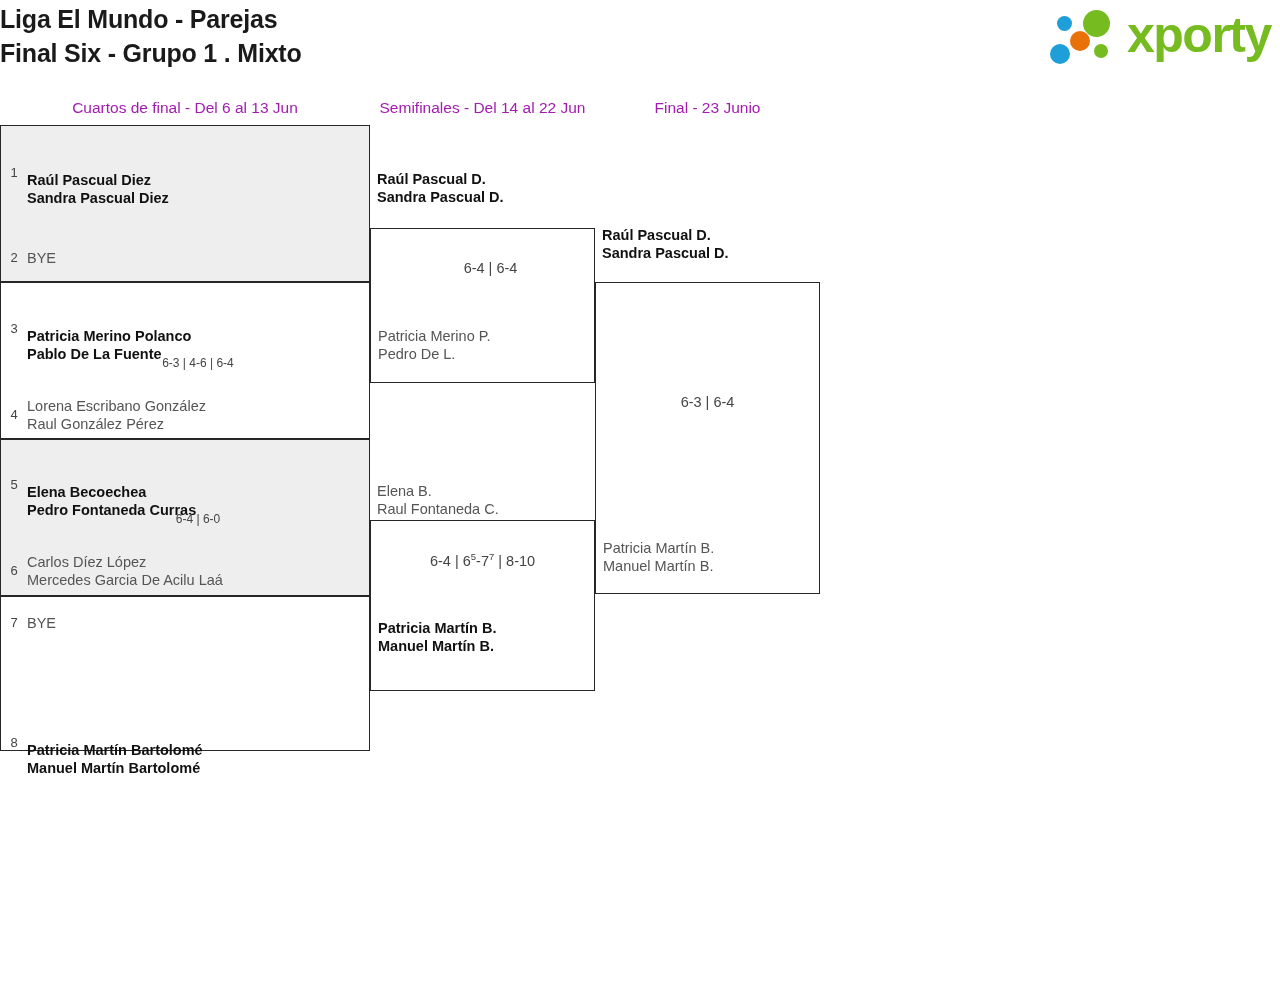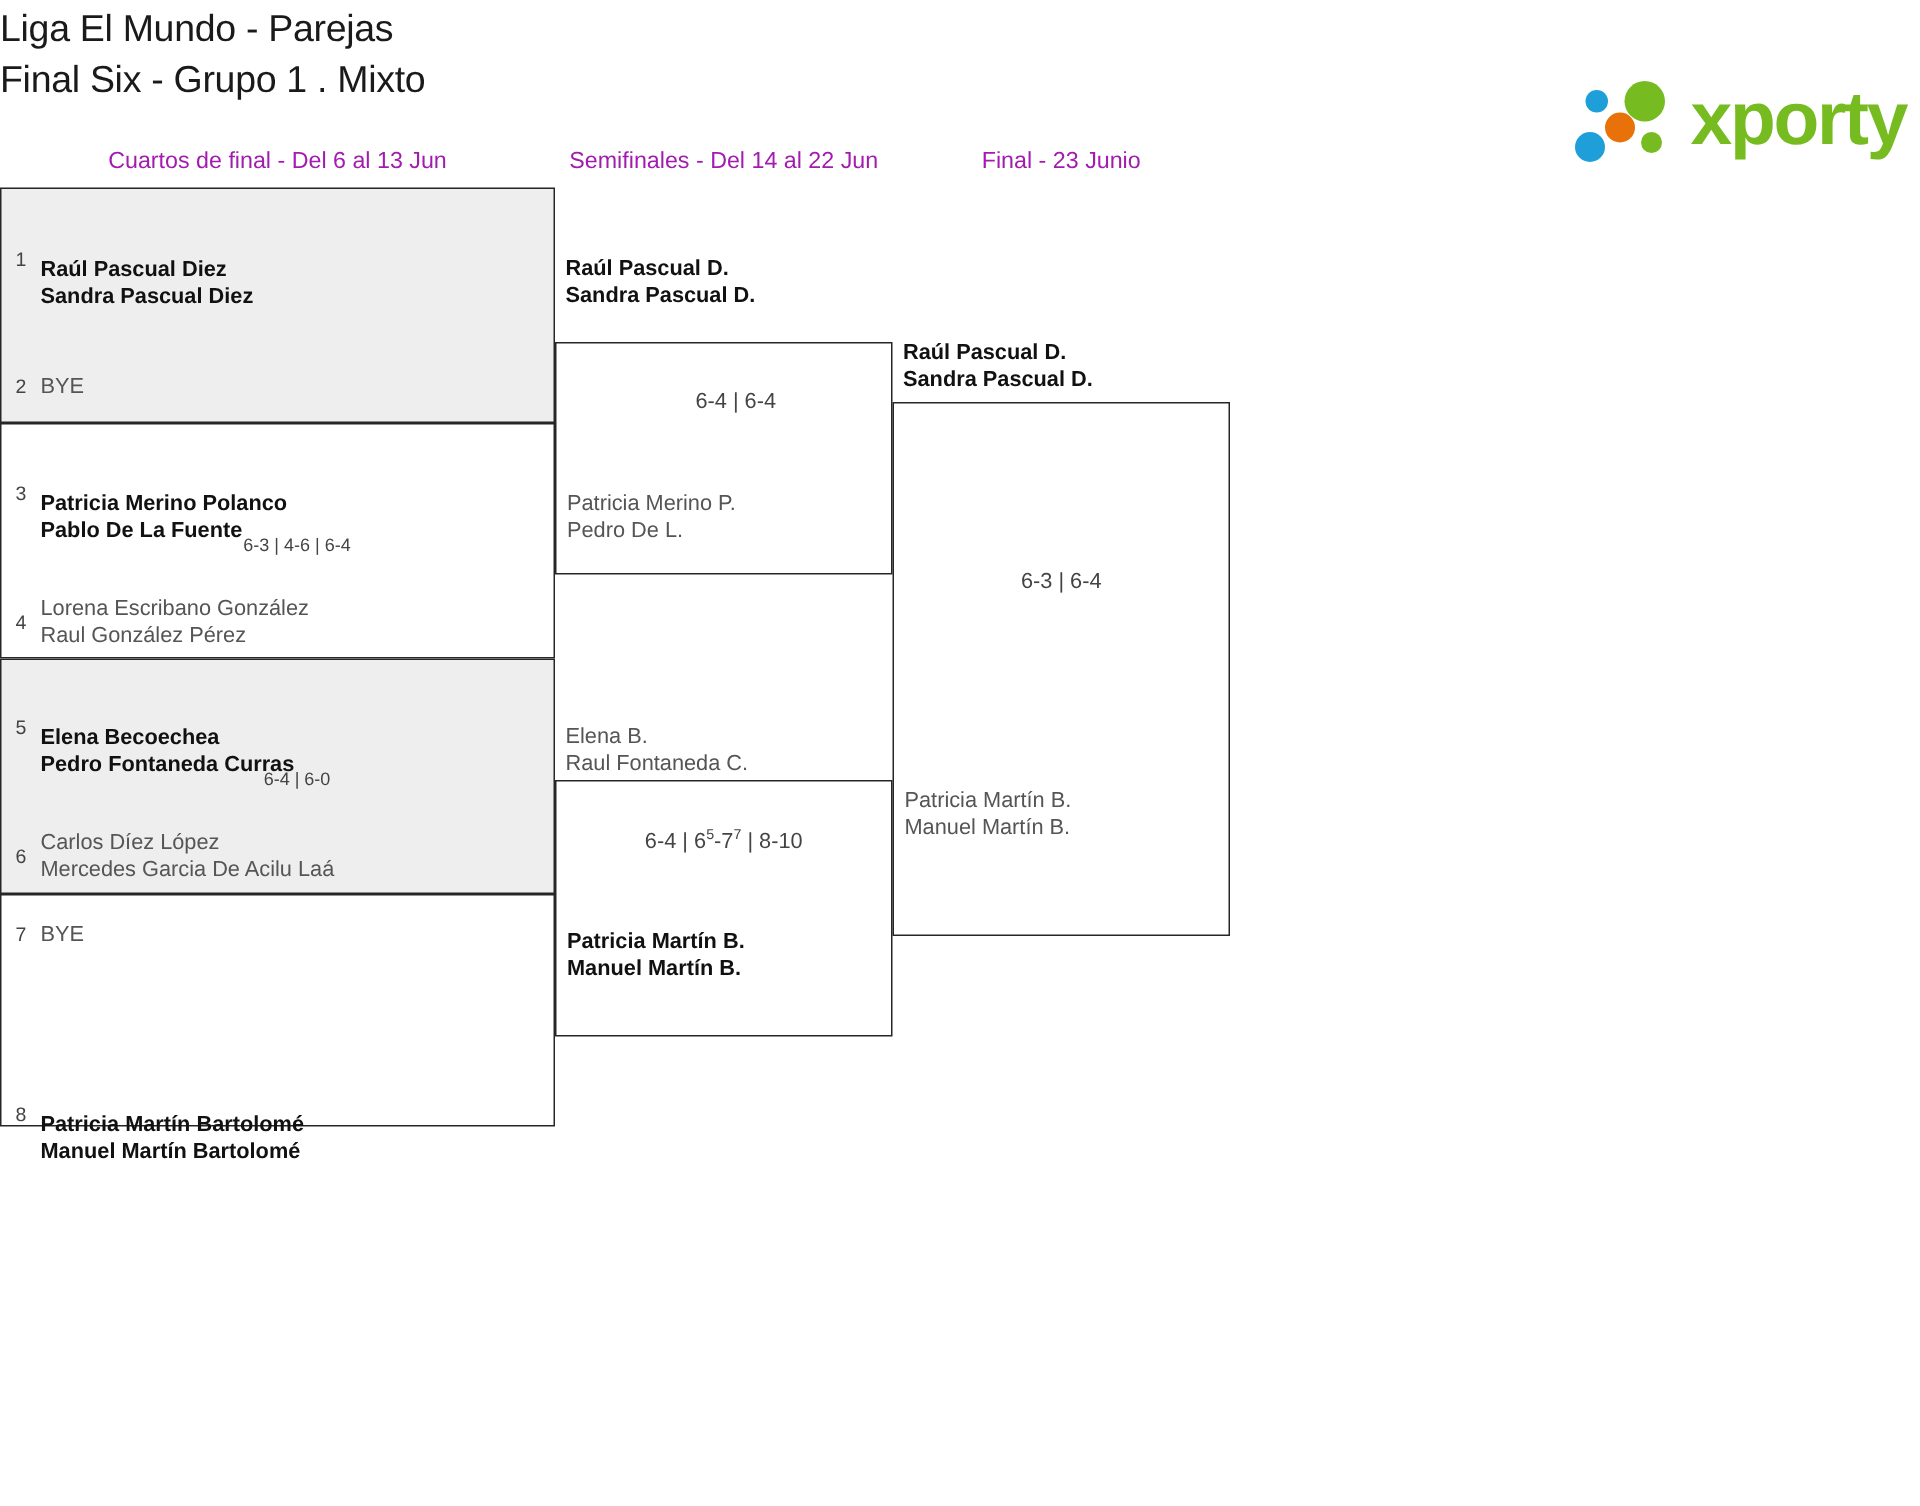--- a/index.html
+++ b/index.html
@@ -11,30 +11,30 @@
     color: #1a1a1a;
     overflow: hidden;
   }
   #root { position: relative; width: 1280px; height: 1004px; }
 
   
   .page-title {
     position: absolute;
     left: 0px; top: 2px;
     font-size: 25px;
-    font-weight: normal;
+    font-weight: bold;
     line-height: 34px;
     letter-spacing: -0.2px;
     color: #1a1a1a;
     white-space: pre-line;
   }
   .logo {
     position: absolute;
     right: 6px; top: 6px;
-    width: 230px; height: 62px; margin-top: 44px;
+    width: 230px; height: 62px;
   }
   .logo-text {
     position: absolute;
     left: 83px; top: -2px;
     font-size: 50px;
     font-weight: bold;
     letter-spacing: -1.5px;
     color: #76bc21;
     line-height: 62px;
   }
@@ -233,19 +233,19 @@
     <div class="sf-score" style="top:31px;">
       <span>6-4</span>
       <span> | </span><span>6</span><sup>5</sup><span>-7</span><sup>7</sup><span> | </span><span>8-10</span>
     </div>
     <div class="sf-name win" style="top:98px;">Patricia Martín B.
 Manuel Martín B.</div>
   </div>
 
   <div class="f-name win" style="position:absolute; left:602px; top:226px;">Raúl Pascual D.
 Sandra Pascual D.</div>
-  <div class="f-box" style="top:268px; height:356px;">
+  <div class="f-box" style="top:282px; height:312px;">
     <div class="f-score" style="top:110px;">6-3 | 6-4</div>
     <div class="f-name" style="top:256px;">Patricia Martín B.
 Manuel Martín B.</div>
   </div>
 
 </div>
 
 </body></html>

